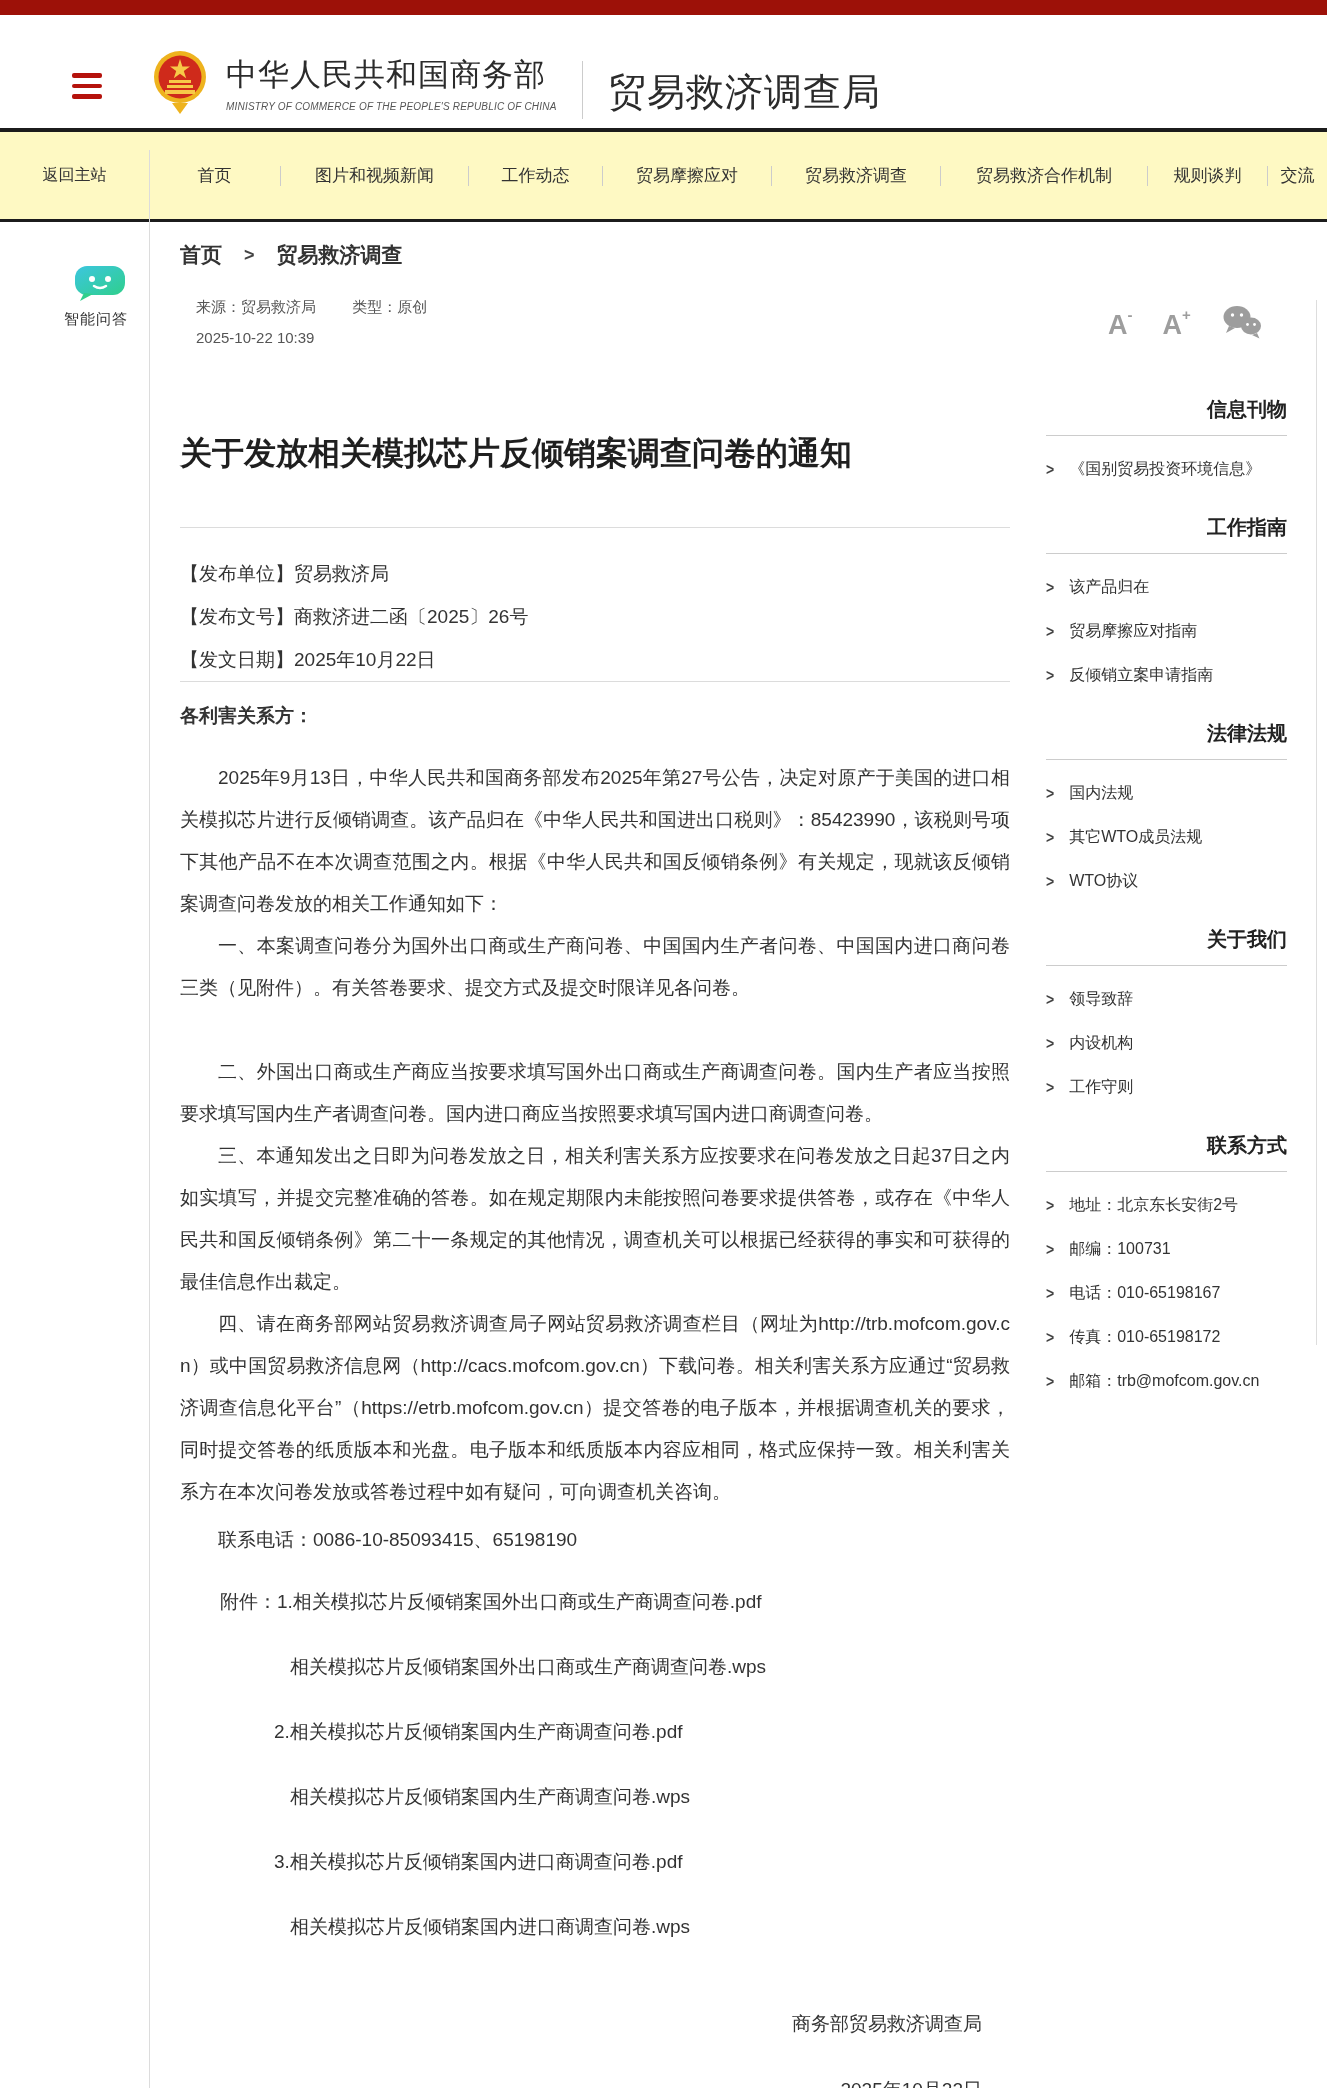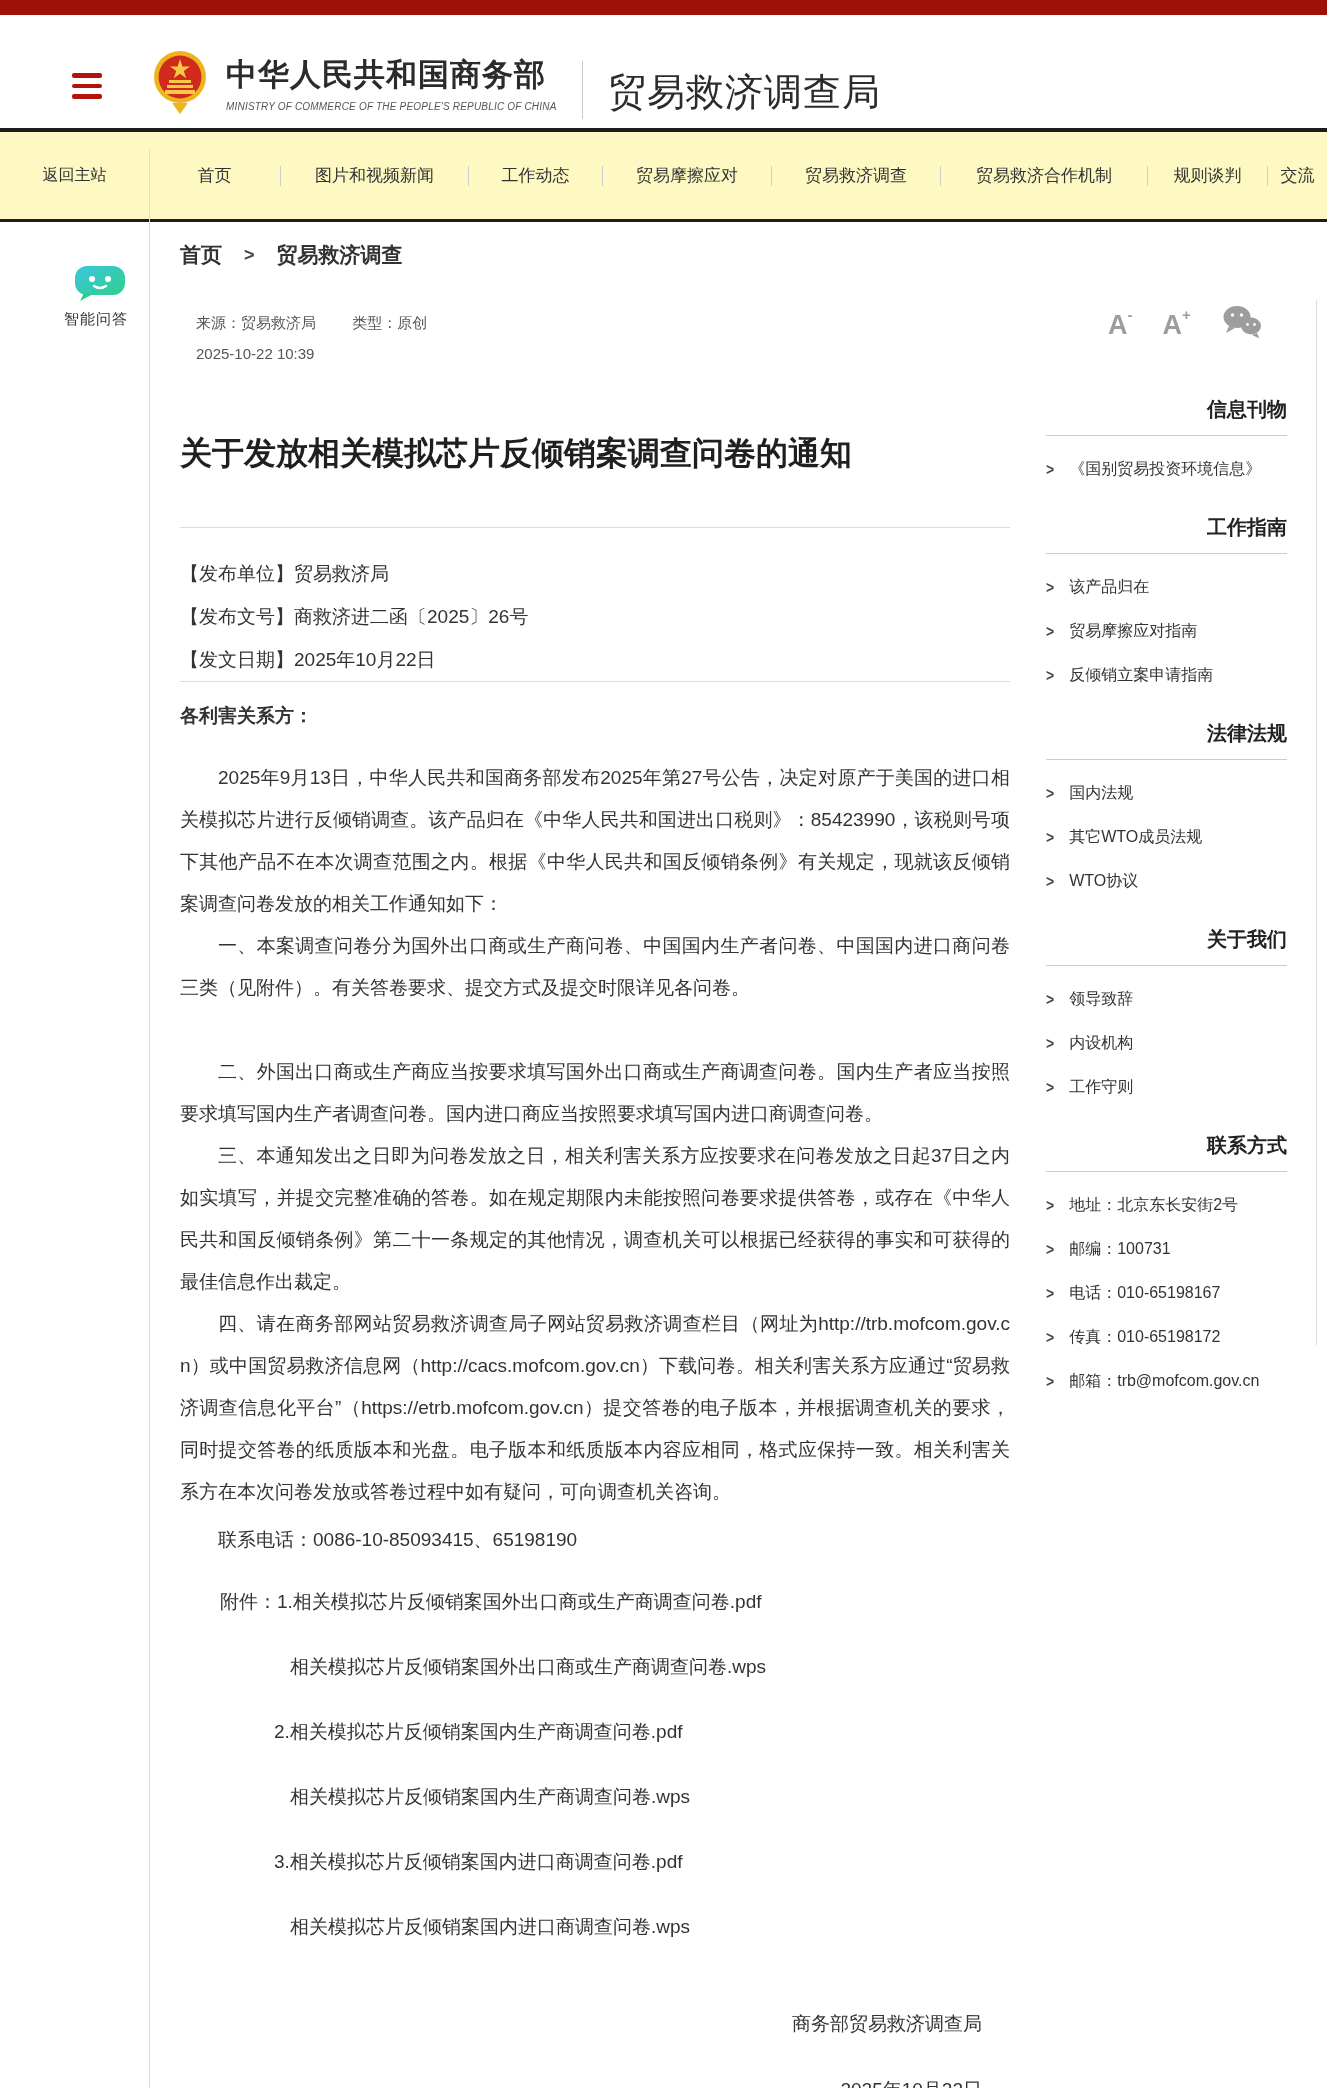--- a/index.html
+++ b/index.html
@@ -8,42 +8,42 @@
     font-family:"Liberation Sans","DejaVu Sans",sans-serif;color:#333;
   }
   
   .topbar{position:absolute;left:0;top:0;width:1327px;height:15px;background:#9d1108;}
   
   .header{position:absolute;left:0;top:15px;width:1327px;height:113px;background:#fff;}
   .hamburger{position:absolute;left:72px;top:58px;width:30px;height:26px;cursor:pointer;}
   .hamburger i{display:block;height:4.5px;border-radius:2px;background:#b5120c;margin-bottom:6px;}
   .emblem{position:absolute;left:152px;top:34px;}
   .ministry{position:absolute;left:226px;top:42px;}
-  .ministry-cn{font-size:31px;font-weight:bold;color:#2b2b2b;letter-spacing:1px;line-height:36px;}
+  .ministry-cn{font-size:31px;font-weight:normal;color:#2b2b2b;letter-spacing:1px;line-height:36px;}
   .ministry-en{font-size:10px;color:#555;margin-top:8px;letter-spacing:0.2px;font-style:italic;}
   .header-divider{position:absolute;left:582px;top:46px;width:1px;height:58px;background:#ccc;}
   .bureau{position:absolute;left:608px;top:52px;font-size:38px;font-weight:500;color:#2b2b2b;letter-spacing:1px;}
   
   .darkline1{position:absolute;left:0;top:128px;width:1327px;height:4px;background:#1c1c1c;}
   .darkline2{position:absolute;left:0;top:219px;width:1327px;height:3px;background:#1c1c1c;}
   
   .nav{position:absolute;left:0;top:132px;width:1327px;height:87px;background:#fef9c3;display:flex;align-items:center;}
   .nav-back{width:149px;text-align:center;font-size:16px;color:#333;cursor:pointer;}
   .nav-items{flex:1;display:flex;align-items:center;height:100%;}
   .nav-item{text-align:center;font-size:17px;color:#333;cursor:pointer;white-space:nowrap;}
   .vsep{width:1px;height:20px;background:#ccc;}
   .w0{width:131px}.w1{width:187px}.w2{width:133px}.w3{width:168px}.w4{width:168px}.w5{width:206px}.w6{width:119px}.w7{flex:1;overflow:hidden;}
   
   .rail-divider{position:absolute;left:149px;top:150px;width:1px;height:1938px;background:#dcdcdc;}
   .rail-qa{position:absolute;left:58px;top:264px;width:70px;text-align:right;cursor:pointer;}
   .rail-qa-label{margin-top:4px;font-size:15px;color:#333;letter-spacing:1px;white-space:nowrap;}
   
   .breadcrumb{position:absolute;left:180px;top:241px;display:flex;align-items:center;gap:22px;font-size:21px;font-weight:bold;color:#333;}
   .crumb-sep{color:#444;font-size:18px;font-weight:bold;}
-  .meta{position:absolute;left:196px;top:314px;font-size:15px;color:#555;}
+  .meta{position:absolute;left:196px;top:298px;font-size:15px;color:#555;}
   .meta-row1 span.gap{display:inline-block;width:32px;}
   .meta-row2{margin-top:12px;}
   
   .tools{position:absolute;left:1108px;top:304px;display:flex;align-items:center;gap:30px;color:#9d9d9d;}
   .tool-a{font-size:27px;font-weight:bold;line-height:30px;cursor:pointer;}
   .tool-a sup{font-size:15px;position:relative;top:-4px;}
   .tool-wechat{cursor:pointer;line-height:0;}
   
   .article{position:absolute;left:180px;top:410px;width:830px;}
   .a-title{font-size:32px;font-weight:bold;color:#1f1f1f;line-height:44px;}

